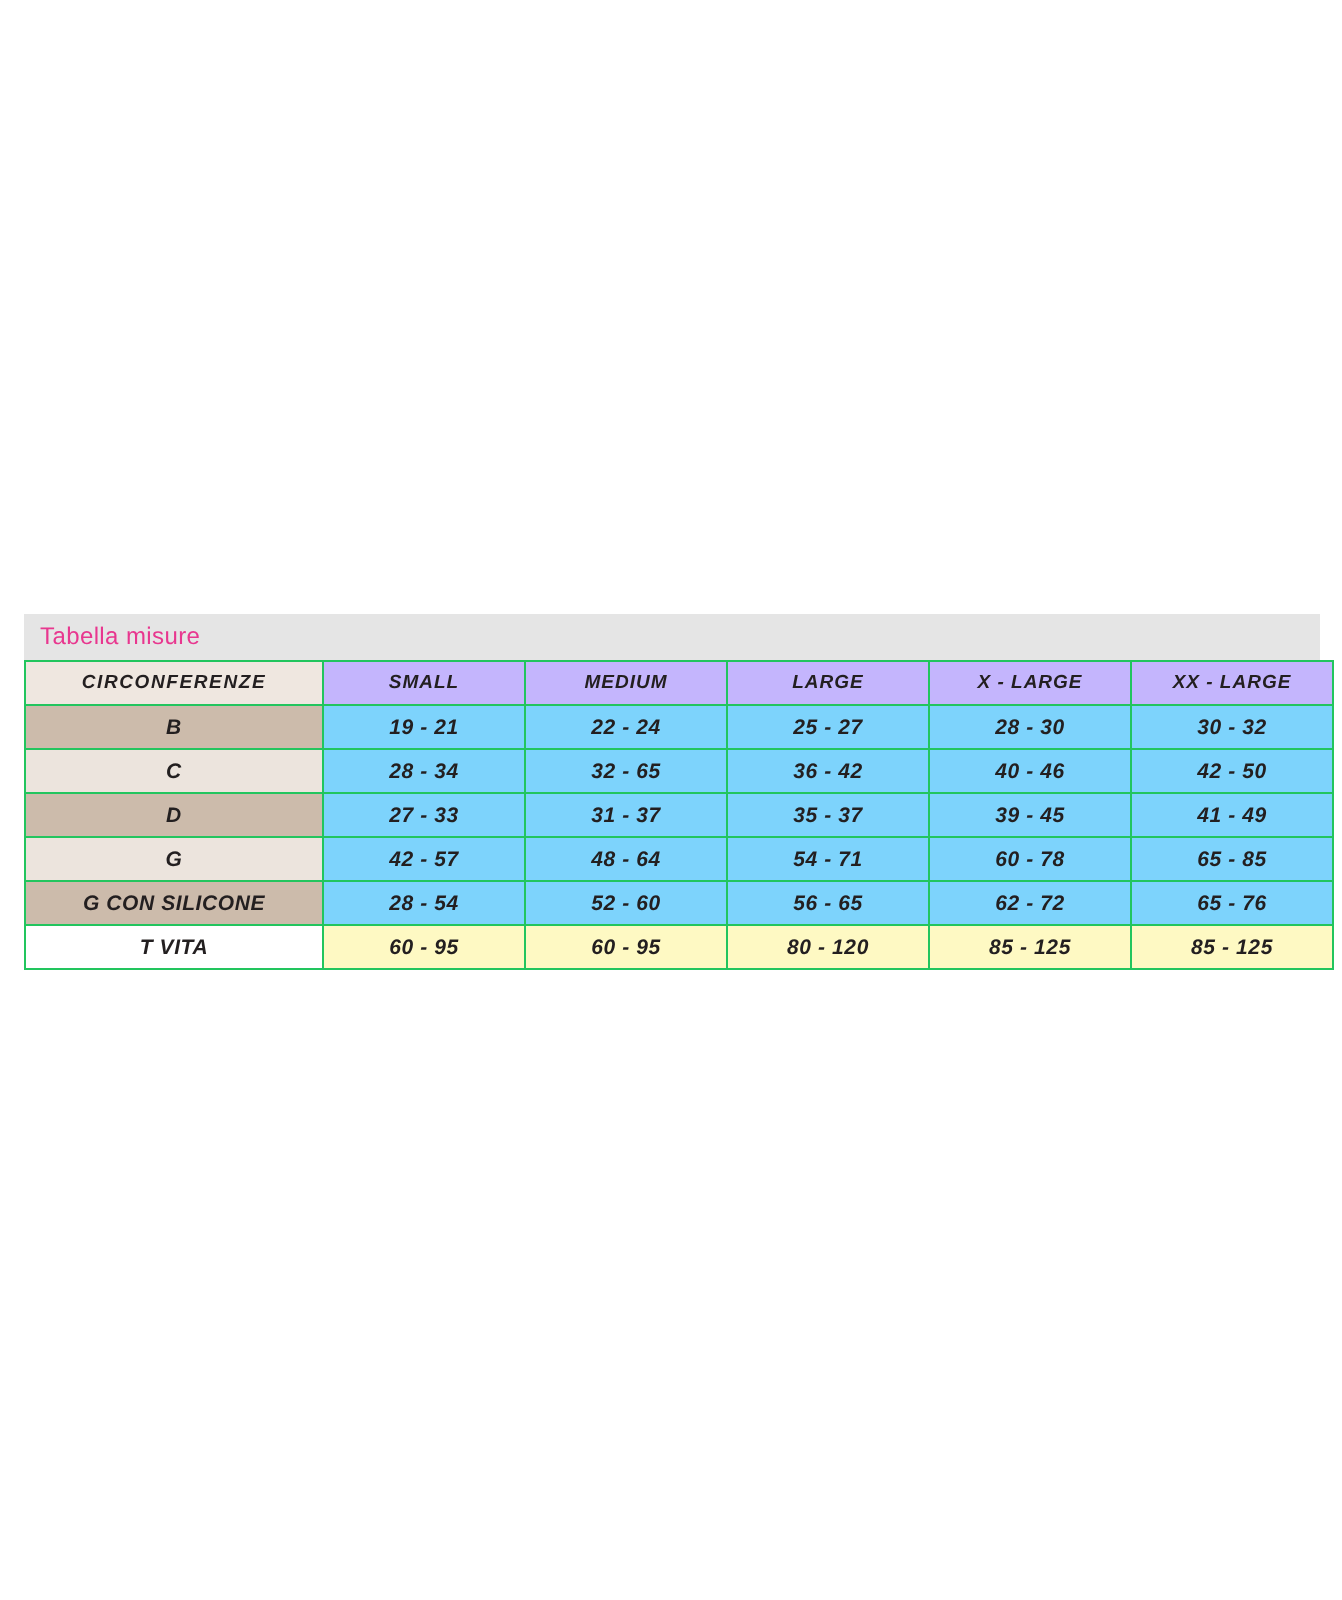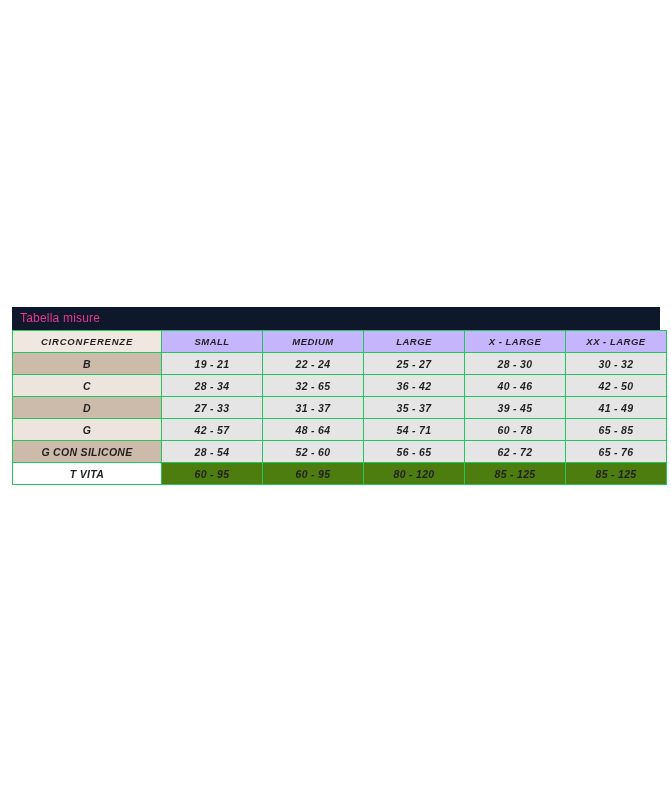--- a/index.html
+++ b/index.html
@@ -23,21 +23,21 @@
   }
   .table-wrap {
     position: absolute;
     left: 12px;
     top: 307px;
     width: 648px;
   }
   .caption {
     font-size: 12px;
     color: #e8378f;
-    background: #0f172a;
+    background: #e5e5e5;
     padding: 4px 8px 5px 8px;
     line-height: 14px;
     letter-spacing: 0.2px;
   }
   table.size-table {
     width: 100%;
     border-collapse: collapse;
     table-layout: fixed;
   }
   table.size-table td,
@@ -55,23 +55,23 @@
   
   tr.head td {
     background: #c4b5fd;
     font-size: 9.5px;
     letter-spacing: 0.5px;
   }
   tr.head td.first {
     letter-spacing: 0.8px;
   }
   
-  tr.dark td { background: #e5e5e5; }
-  tr.light td { background: #e5e5e5; }
-  tr.white td { background: #4d7c0f; }
+  tr.dark td { background: #7dd3fc; }
+  tr.light td { background: #7dd3fc; }
+  tr.white td { background: #fef9c3; }
 
   td.label { width: 148px; }
   td.col { width: 100px; }
 
   tr.dark td.label { background: #ccbbab; }
   tr.light td.label { background: #ece4dd; }
   tr.white td.label { background: #ffffff; }
   tr.head td.first { background: #efe7e0; }
 </style>
 </head>

